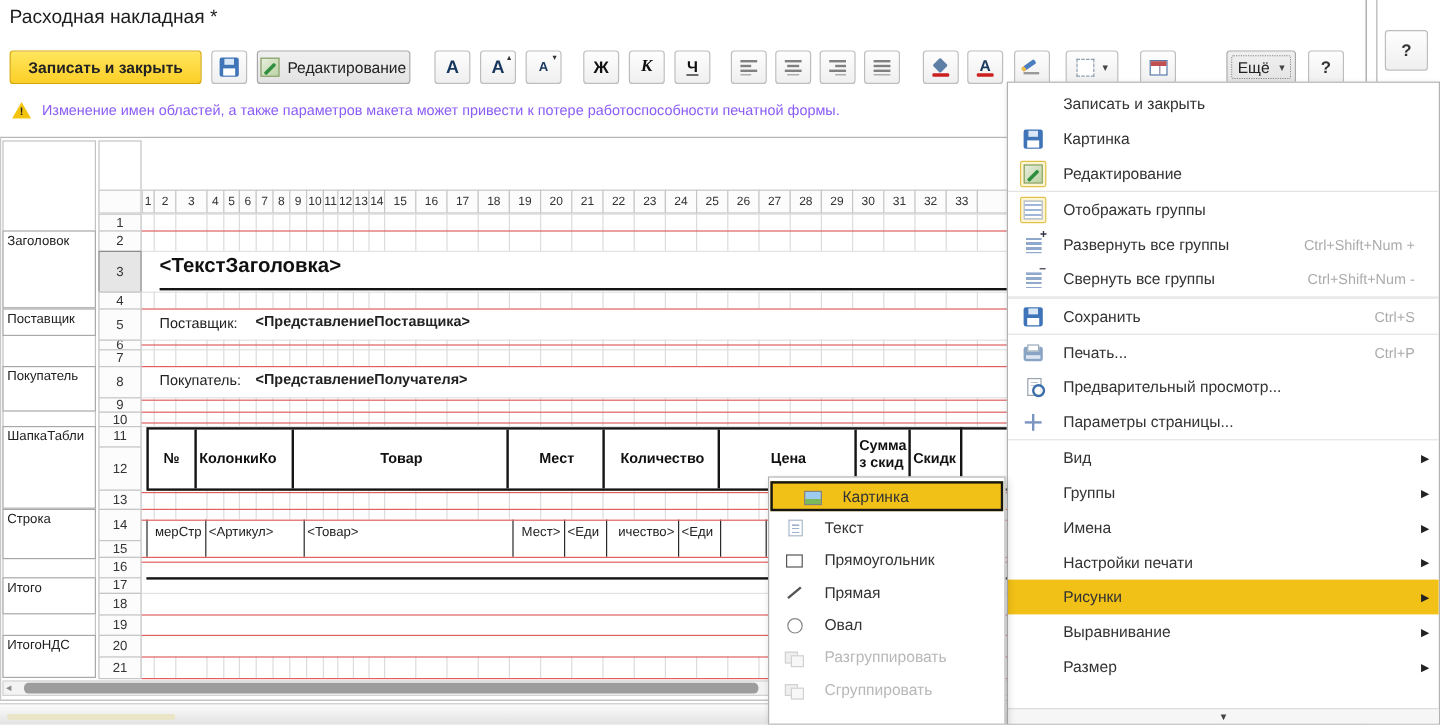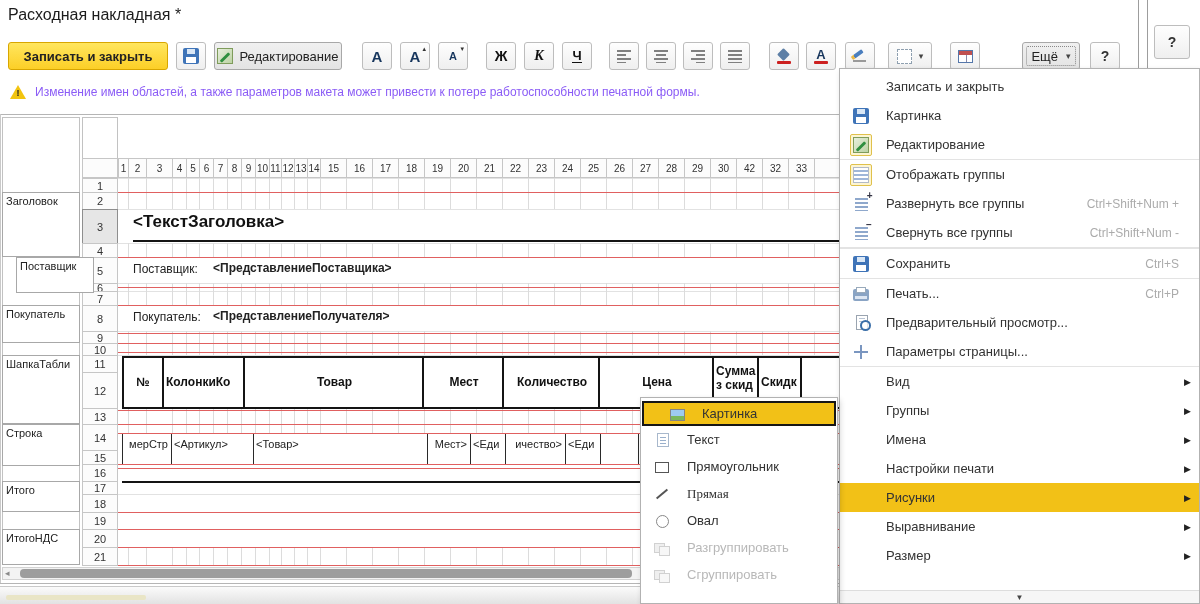--- a/index.html
+++ b/index.html
@@ -460,21 +460,21 @@
     <div class="hdrcell" style="left: 476px; top: 158px; width: 27px; height: 20px; font-size: 10px;">21</div>
     <div class="hdrcell" style="left: 502px; top: 158px; width: 27px; height: 20px; font-size: 10px;">22</div>
     <div class="hdrcell" style="left: 528px; top: 158px; width: 27px; height: 20px; font-size: 10px;">23</div>
     <div class="hdrcell" style="left: 554px; top: 158px; width: 27px; height: 20px; font-size: 10px;">24</div>
     <div class="hdrcell" style="left: 580px; top: 158px; width: 27px; height: 20px; font-size: 10px;">25</div>
     <div class="hdrcell" style="left: 606px; top: 158px; width: 27px; height: 20px; font-size: 10px;">26</div>
     <div class="hdrcell" style="left: 632px; top: 158px; width: 27px; height: 20px; font-size: 10px;">27</div>
     <div class="hdrcell" style="left: 658px; top: 158px; width: 27px; height: 20px; font-size: 10px;">28</div>
     <div class="hdrcell" style="left: 684px; top: 158px; width: 27px; height: 20px; font-size: 10px;">29</div>
     <div class="hdrcell" style="left: 710px; top: 158px; width: 27px; height: 20px; font-size: 10px;">30</div>
-    <div class="hdrcell" style="left: 736px; top: 158px; width: 27px; height: 20px; font-size: 10px;">42</div>
+    <div class="hdrcell" style="left: 736px; top: 158px; width: 27px; height: 20px; font-size: 10px;">31</div>
     <div class="hdrcell" style="left: 762px; top: 158px; width: 27px; height: 20px; font-size: 10px;">32</div>
     <div class="hdrcell" style="left: 788px; top: 158px; width: 27px; height: 20px; font-size: 10px;">33</div>
     <div class="hdrcell" style="left: 814px; top: 158px; width: 27px; height: 20px;"></div>
     <div class="hdrcell" style="left: 840px; top: 158px; width: 27px; height: 20px;"></div>
     <div class="hdrcell" style="left: 82px; top: 178px; width: 36px; height: 15px;">1</div>
     <div class="hdrcell" style="left: 82px; top: 192px; width: 36px; height: 18px;">2</div>
     <div class="hdrcell sel" style="left: 82px; top: 209px; width: 36px; height: 35px;">3</div>
     <div class="hdrcell" style="left: 82px; top: 243px; width: 36px; height: 15px;">4</div>
     <div class="hdrcell" style="left: 82px; top: 257px; width: 36px; height: 27px;">5</div>
     <div class="hdrcell" style="left: 82px; top: 283px; width: 36px; height: 9px;">6</div>
@@ -487,21 +487,21 @@
     <div class="hdrcell" style="left: 82px; top: 408px; width: 36px; height: 17px;">13</div>
     <div class="hdrcell" style="left: 82px; top: 424px; width: 36px; height: 27px;">14</div>
     <div class="hdrcell" style="left: 82px; top: 450px; width: 36px; height: 15px;">15</div>
     <div class="hdrcell" style="left: 82px; top: 464px; width: 36px; height: 18px;">16</div>
     <div class="hdrcell" style="left: 82px; top: 481px; width: 36px; height: 14px;">17</div>
     <div class="hdrcell" style="left: 82px; top: 494px; width: 36px; height: 19px;">18</div>
     <div class="hdrcell" style="left: 82px; top: 512px; width: 36px; height: 18px;">19</div>
     <div class="hdrcell" style="left: 82px; top: 529px; width: 36px; height: 19px;">20</div>
     <div class="hdrcell" style="left: 82px; top: 547px; width: 36px; height: 19px;">21</div>
     <div class="arealabel" style="left: 2px; top: 192px; width: 78px; height: 65px;">Заголовок</div>
-    <div class="arealabel" style="left: 16px; top: 257px; width: 78px; height: 36px;">Поставщик</div>
+    <div class="arealabel" style="left: 2px; top: 257px; width: 78px; height: 23px;">Поставщик</div>
     <div class="arealabel" style="left: 2px; top: 305px; width: 78px; height: 38px;">Покупатель</div>
     <div class="arealabel" style="left: 2px; top: 355px; width: 78px; height: 69px;">ШапкаТабли</div>
     <div class="arealabel" style="left: 2px; top: 424px; width: 78px; height: 42px;">Строка</div>
     <div class="arealabel" style="left: 2px; top: 481px; width: 78px; height: 31px;">Итого</div>
     <div class="arealabel" style="left: 2px; top: 529px; width: 78px; height: 36px;">ИтогоНДС</div>
     <div style="position: absolute; left: 122px; top: 356px; width: 1013px; height: 53px; border: 2px solid rgb(20, 20, 20); box-sizing: border-box; background: rgb(255, 255, 255);"></div>
     <div class="thcell" style="left: 122px; top: 358px; width: 40px; height: 49px; text-align: center; padding-top: 17px; padding-left: 2px;">№</div>
     <div class="thcell" style="left: 162px; top: 358px; width: 81px; height: 49px; text-align: left; padding-top: 17px; padding-left: 2px; border-left: 2px solid rgb(20, 20, 20);">КолонкиКо</div>
     <div class="thcell" style="left: 243px; top: 358px; width: 179px; height: 49px; text-align: center; padding-top: 17px; padding-left: 2px; border-left: 2px solid rgb(20, 20, 20);">Товар</div>
     <div class="thcell" style="left: 422px; top: 358px; width: 80px; height: 49px; text-align: center; padding-top: 17px; padding-left: 2px; border-left: 2px solid rgb(20, 20, 20);">Мест</div>
@@ -705,21 +705,21 @@
         <div class="icn icn-textdoc"></div>
       </div>
       <div class="lbl">Текст</div>
     </div>
     <div class="mi" style="height: 27px;">
       <div class="icnslot">
         <div class="icn icn-rect"></div>
       </div>
       <div class="lbl">Прямоугольник</div>
     </div>
-    <div class="mi" style="height: 27px; font-family: Liberation Serif, serif;">
+    <div class="mi" style="height: 27px;">
       <div class="icnslot">
         <div class="icn icn-line"></div>
       </div>
       <div class="lbl">Прямая</div>
     </div>
     <div class="mi" style="height: 27px;">
       <div class="icnslot">
         <div class="icn icn-oval"></div>
       </div>
       <div class="lbl">Овал</div>

